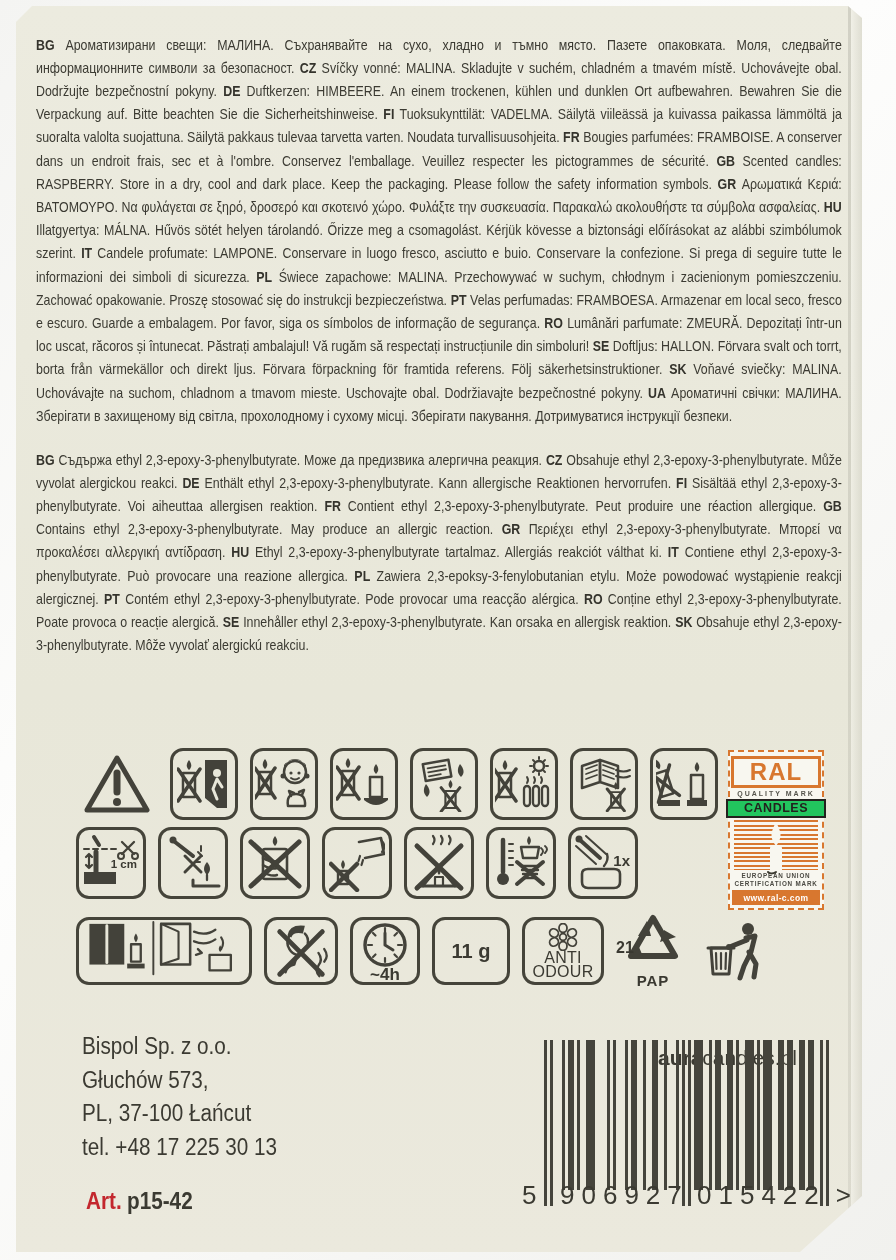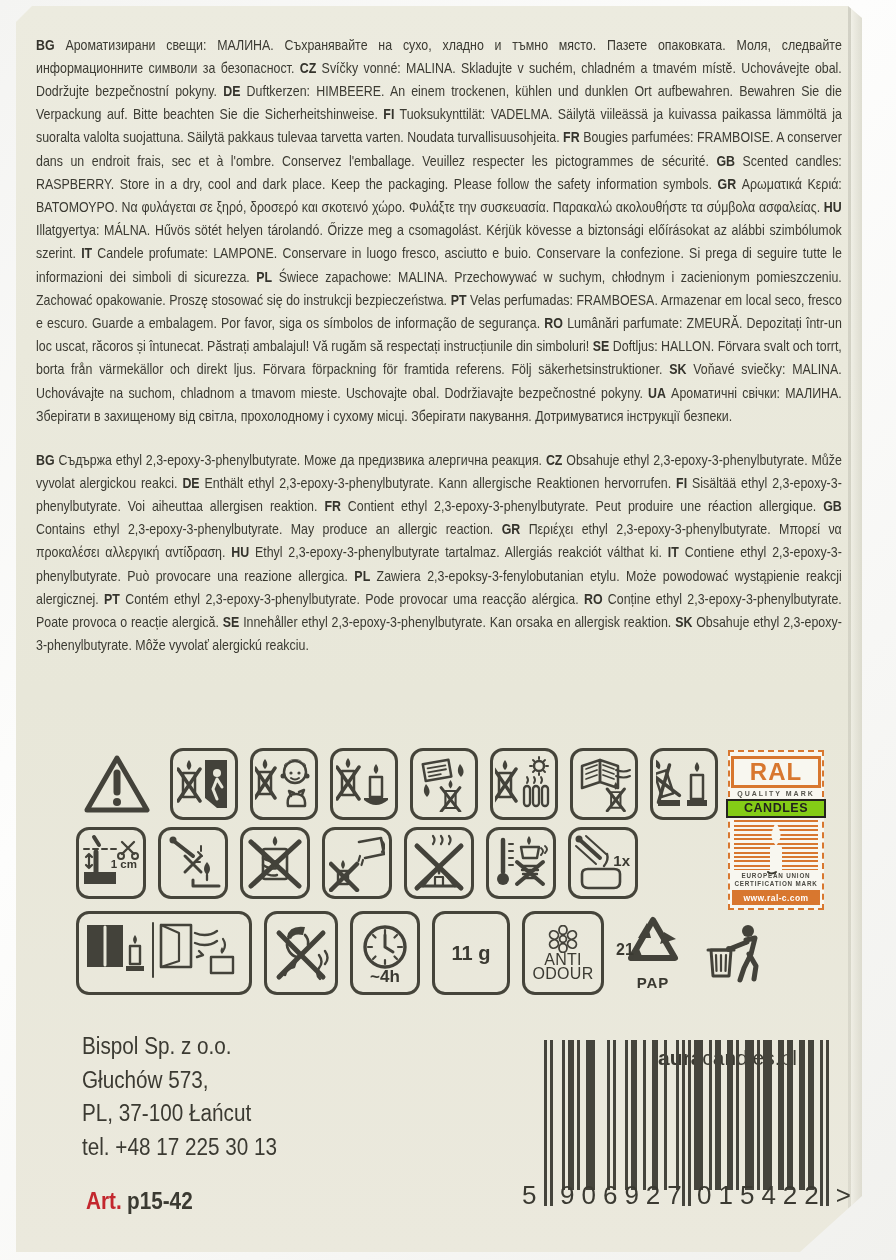--- a/index.html
+++ b/index.html
@@ -34,21 +34,21 @@
   #row1{top:742px;}
   #row2{top:821px;}
   #row3{top:905px;}
   .pbox{
     width:68px;height:72px;box-sizing:border-box;flex:0 0 auto;
     border:3.5px solid #45443a;border-radius:13px;
     display:flex;flex-direction:column;align-items:center;justify-content:center;
     position:relative;
   }
   #row2 .pbox{width:70px;}
-  #row3 .pbox{height:84px;}
+  #row3 .pbox{height:68px;}
   .tricell{width:82px;height:72px;display:flex;align-items:center;justify-content:center;flex:0 0 auto;}
   .wide{width:176px !important;}
   .nobox{border:none !important;}
   svg.ic{stroke:#43423a;fill:none;stroke-linecap:round;stroke-linejoin:round;}
   svg.ic .f{fill:#43423a;stroke:none;}
   svg.ic .wf{fill:#e8e7d9;stroke:none;}
   .plabel{font-weight:700;font-size:12px;color:#3b3a32;line-height:13px;}
   .plabel.big{font-size:17px;}
   .anti-t{font-size:16px;letter-spacing:.3px;color:#3b3a32;line-height:14px;}
   .onex{position:absolute;right:5px;top:22px;font-weight:700;font-size:15px;}
@@ -58,21 +58,21 @@
   .recy .pap{position:absolute;bottom:2px;left:0;right:0;text-align:center;font-weight:700;font-size:15px;letter-spacing:1px;}
 
   
   .ral{
     position:absolute;left:712px;top:744px;width:96px;height:160px;box-sizing:border-box;
     background:#f8f7f0;border:2px dashed #d8772f;padding:4px 4px 3px 4px;
     display:flex;flex-direction:column;align-items:center;
   }
   .ral-box{border:3px solid #d8772f;color:#d8772f;font-weight:700;font-size:24px;line-height:26px;padding:0 16px;letter-spacing:1px;text-align:right;}
   .ral-qm{font-size:7px;letter-spacing:2px;color:#55544c;font-weight:700;margin:2px 0 2px 0;}
-  .ral-candles{border:2.5px solid #23221e;color:#23221e;font-weight:700;font-size:12.5px;line-height:15px;padding:0 16px;letter-spacing:.5px;background:#84cc16;}
+  .ral-candles{border:2.5px solid #23221e;color:#23221e;font-weight:700;font-size:12.5px;line-height:15px;padding:0 16px;letter-spacing:.5px;background:#22c55e;}
   .ral-stripes{width:84px;height:58px;margin-top:2px;position:relative;
     background:repeating-linear-gradient(180deg,#d8772f 0 2px,#f8f7f0 2px 4.5px);}
   .ral-eu{font-size:6.3px;letter-spacing:.8px;color:#4a4942;font-weight:700;text-align:center;line-height:7.5px;margin-top:2px;}
   .ral-url{background:#d8772f;color:#fff;font-size:8.5px;font-weight:700;width:88px;text-align:center;padding:2.5px 0;margin-top:3px;letter-spacing:.4px;}
 
   
   .brand{position:absolute;left:642px;top:1040px;font-size:21px;color:#3b3a32;}
   .brand b{font-weight:700;}
   .address{position:absolute;left:66px;top:1024px;font-size:23px;line-height:33.5px;color:#3b3a32;
     transform:scaleX(0.9);transform-origin:left top;}

